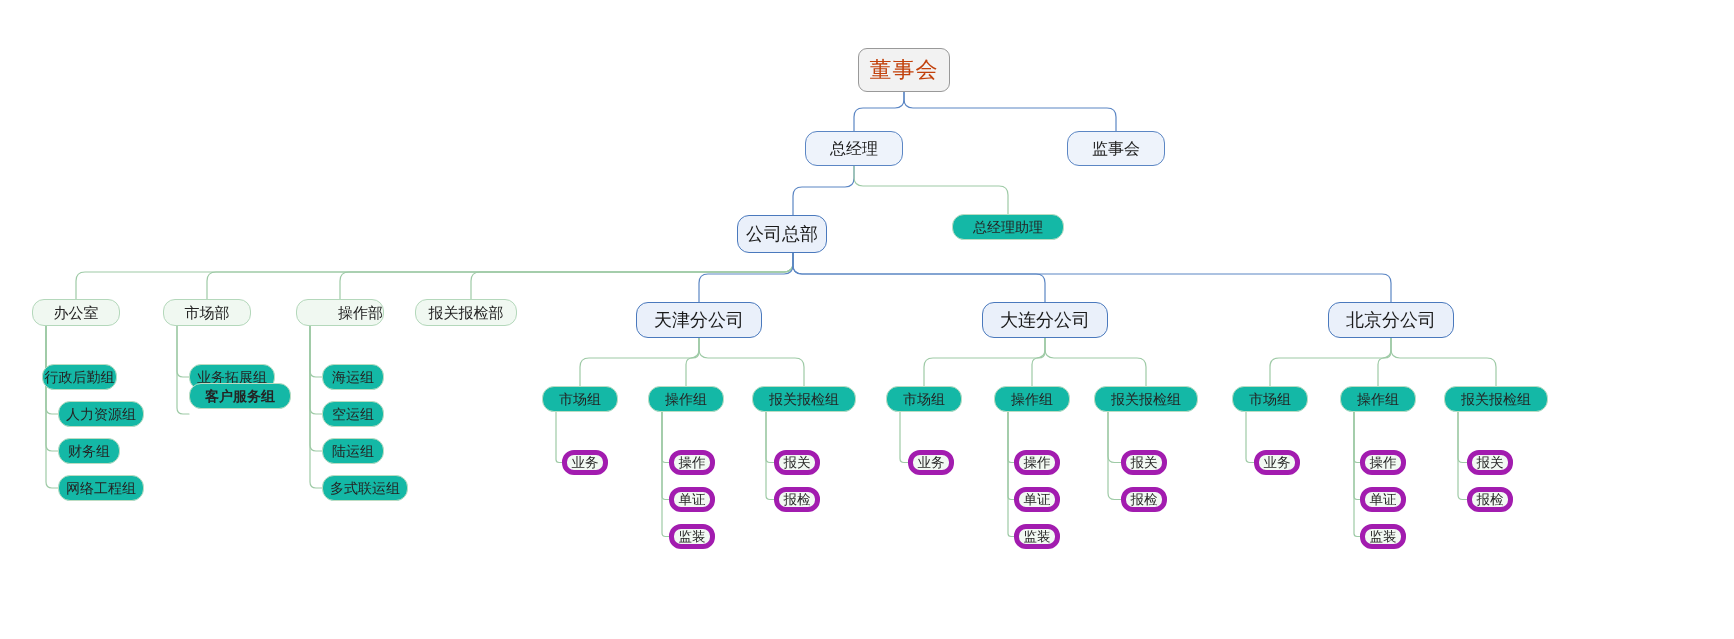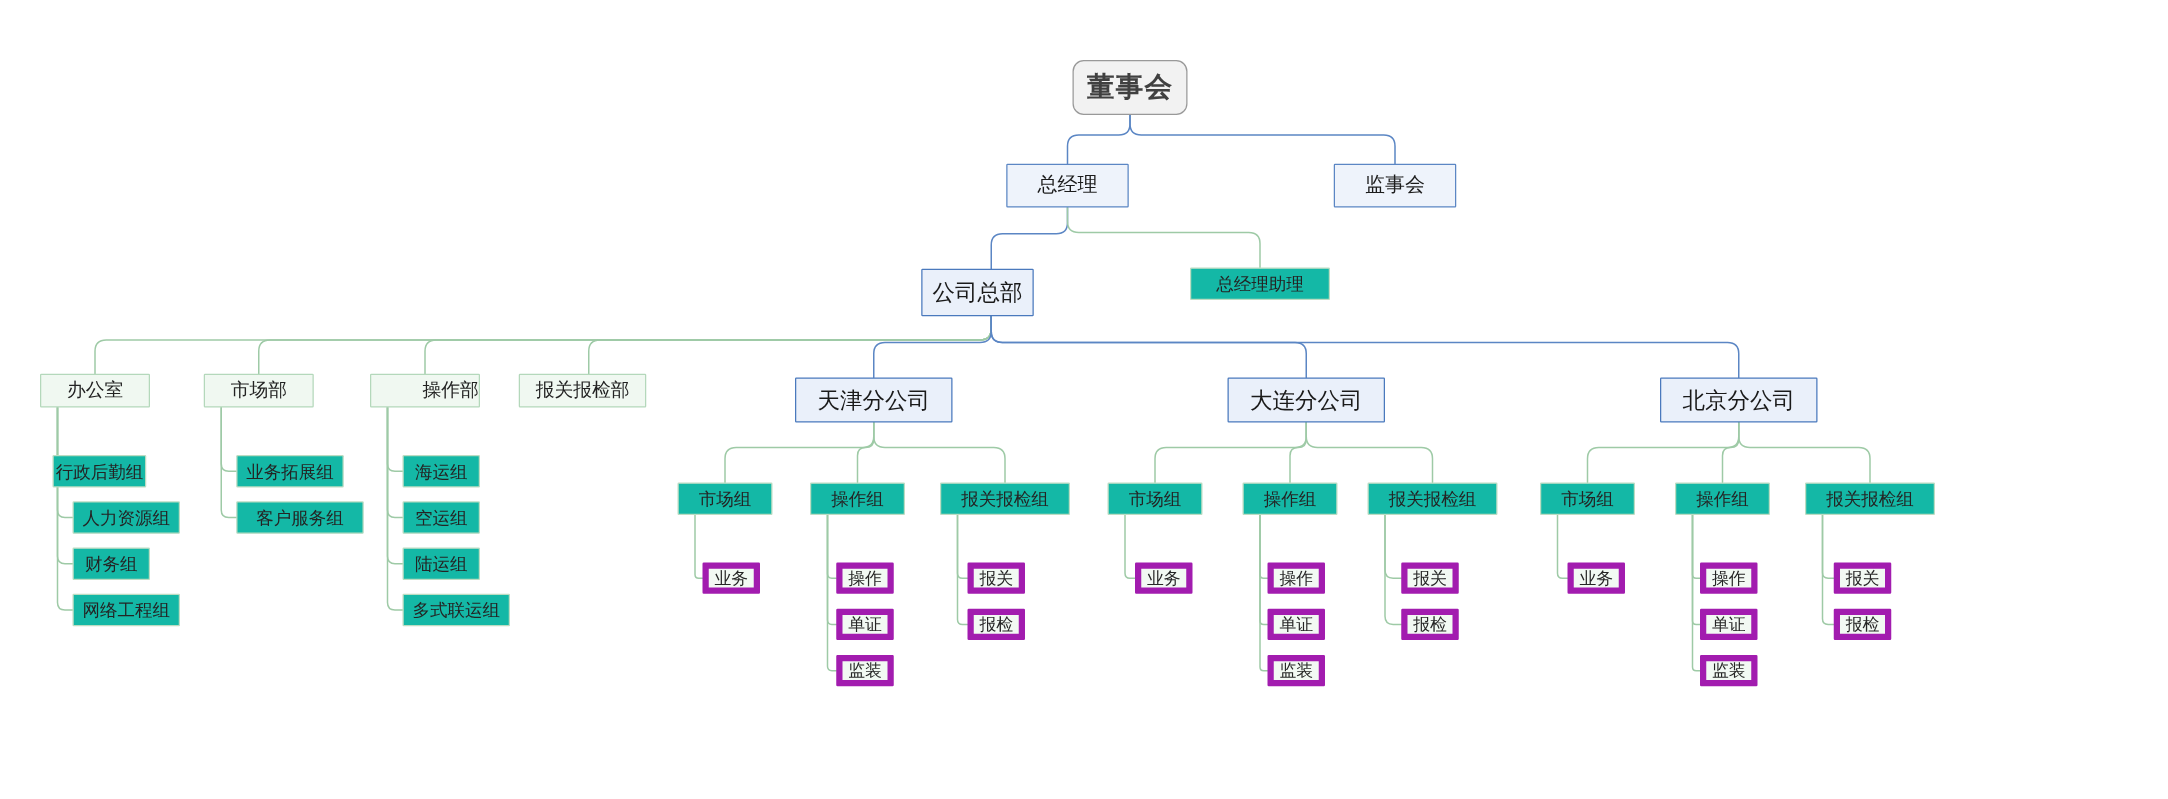--- a/index.html
+++ b/index.html
@@ -25,37 +25,36 @@
     width: 1734px;
     height: 639px;
     pointer-events: none;
   }
   .node {
     position: absolute;
     box-sizing: border-box;
     display: flex;
     align-items: center;
     justify-content: center;
-    border-radius: 1px;
+    border-radius: 12px;
     white-space: nowrap;
     line-height: 1;
     text-align: center;
     color: #222222;
     background: #ffffff;
     border: 1px solid #cccccc;
   }
   
   .node.lvl-root {
     background: #f2f2f2;
     border: 1.4px solid #999999;
     border-radius: 9px;
     font-size: 22px;
-    color: #404040;
+    color: #c2410c;
     letter-spacing: 1px;
-    font-weight: bold;
   }
   
   .node.lvl-blue {
     background: #eef3fb;
     border: 1.2px solid #5b86c4;
     font-size: 16px;
     color: #1c1c1c;
   }
   
   .node.lvl-blue-lg {
@@ -187,21 +186,21 @@
       </div>
       <div class="node lvl-green-sm" style="left: 58px; top: 438px; width: 62px; height: 26px;">
         <span class="node-label">财务组</span>
       </div>
       <div class="node lvl-green-sm" style="left: 58px; top: 475px; width: 86px; height: 26px;">
         <span class="node-label">网络工程组</span>
       </div>
       <div class="node lvl-green-sm" style="left: 189px; top: 364px; width: 86px; height: 26px;">
         <span class="node-label">业务拓展组</span>
       </div>
-      <div class="node lvl-green-sm" style="left: 189px; top: 401px; width: 102px; height: 26px;">
+      <div class="node lvl-green-sm" style="left: 189px; top: 383px; width: 102px; height: 26px; font-weight: bold;">
         <span class="node-label">客户服务组</span>
       </div>
       <div class="node lvl-green-sm" style="left: 322px; top: 364px; width: 62px; height: 26px;">
         <span class="node-label">海运组</span>
       </div>
       <div class="node lvl-green-sm" style="left: 322px; top: 401px; width: 62px; height: 26px; text-align: center;">
         <span class="node-label">空运组</span>
       </div>
       <div class="node lvl-green-sm" style="left: 322px; top: 438px; width: 62px; height: 26px;">
         <span class="node-label">陆运组</span>

